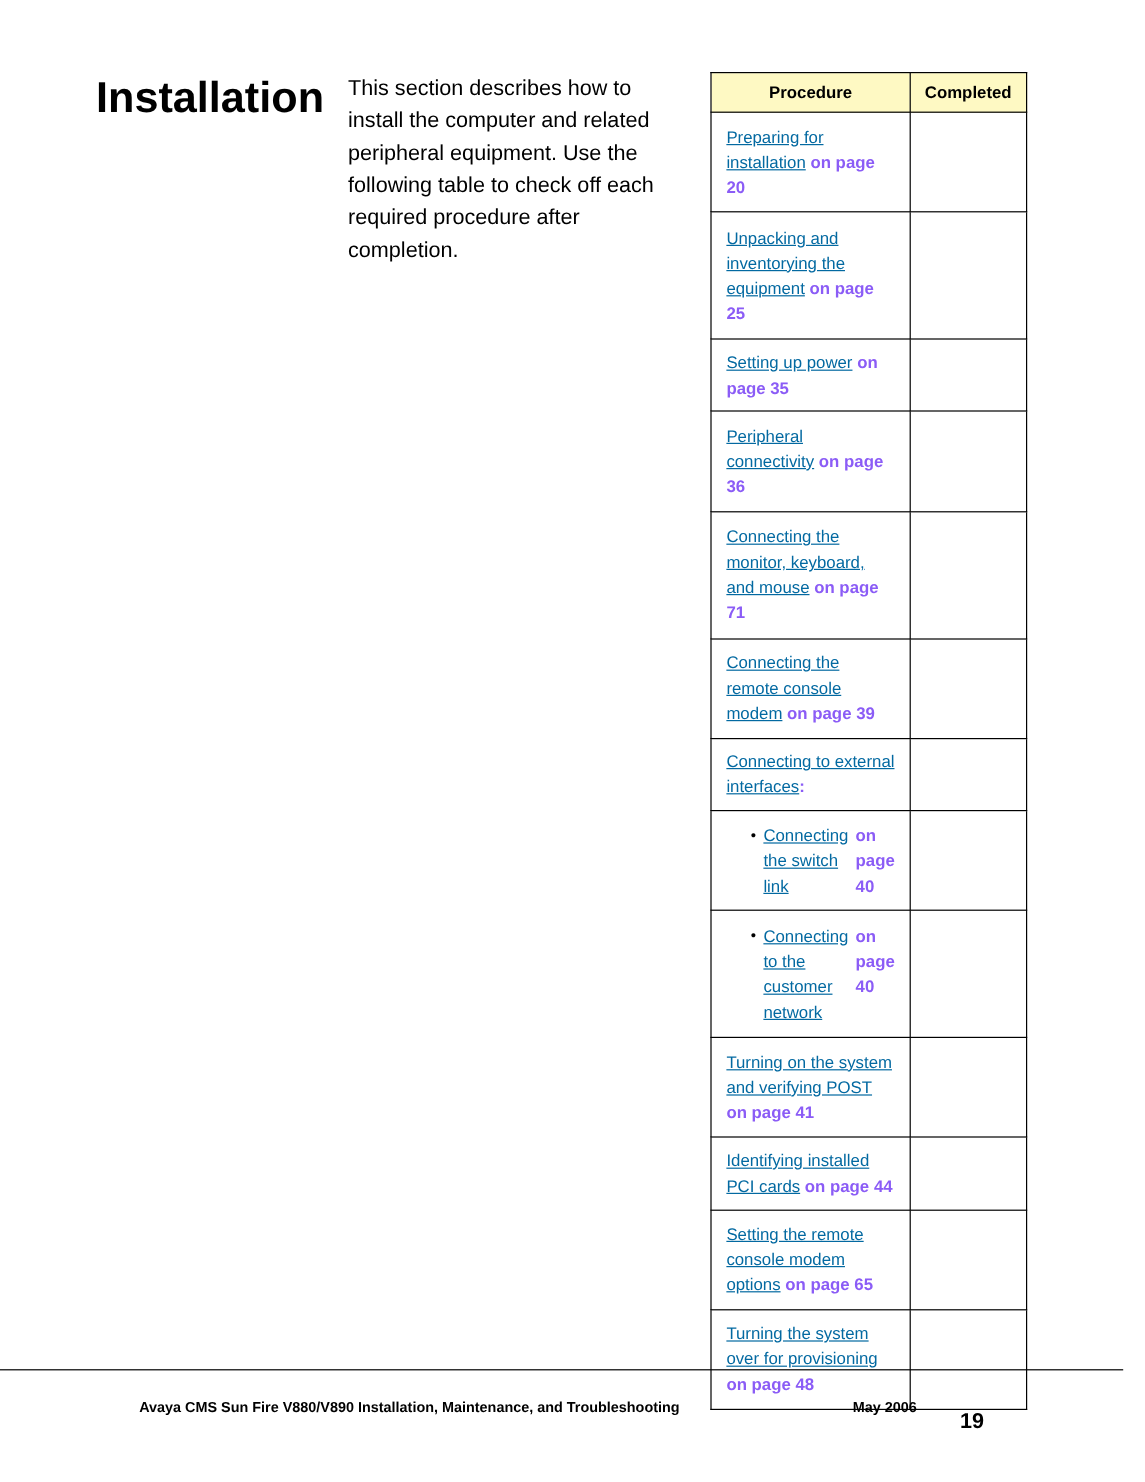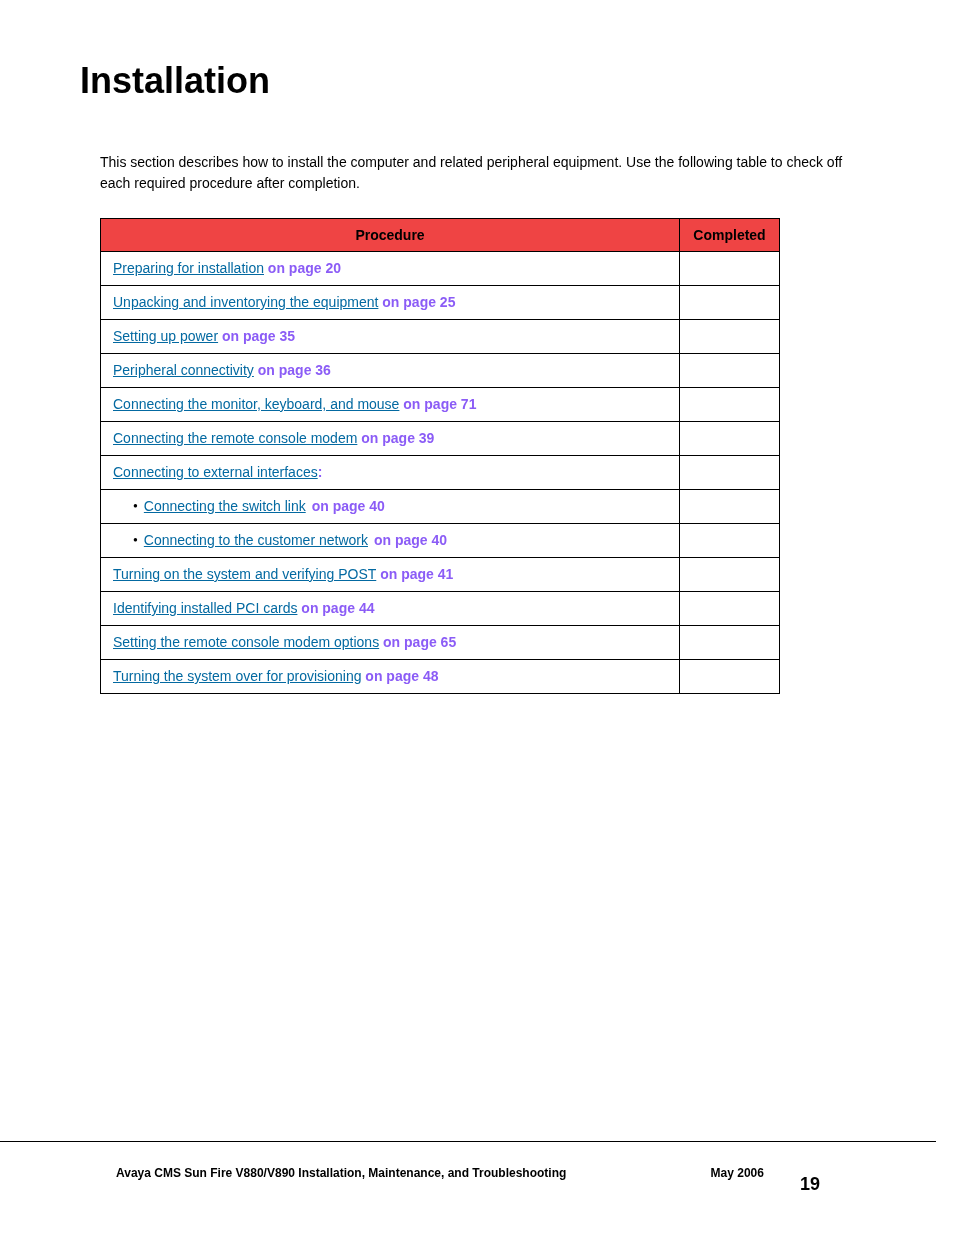--- a/index.html
+++ b/index.html
@@ -16,45 +16,45 @@
       width: 954px;
       min-height: 1235px;
     }
 
     .page {
       width: 936px;
       min-height: 1235px;
       padding: 60px 80px 60px 80px;
       position: relative;
       display: flex;
-      flex-direction: column;
+      flex-direction: row;
     }
 
     .page-title {
       font-size: 36px;
       font-weight: bold;
       margin-bottom: 50px;
       font-family: Arial, Helvetica, sans-serif;
     }
 
     .intro-text {
-      font-size: 14px;
+      font-size: 18px;
       line-height: 1.5;
       margin-bottom: 24px;
       margin-left: 20px;
     }
 
     .procedure-table {
       border-collapse: collapse;
       margin-left: 20px;
       width: 680px;
     }
 
     .procedure-table th {
-      background: #ef4444;
+      background: #fef9c3;
       border: 1px solid #000000;
       padding: 8px 12px;
       font-weight: bold;
       font-size: 14px;
     }
 
     .procedure-table td {
       border: 1px solid #000000;
       padding: 6px 12px;
       font-size: 14px;

